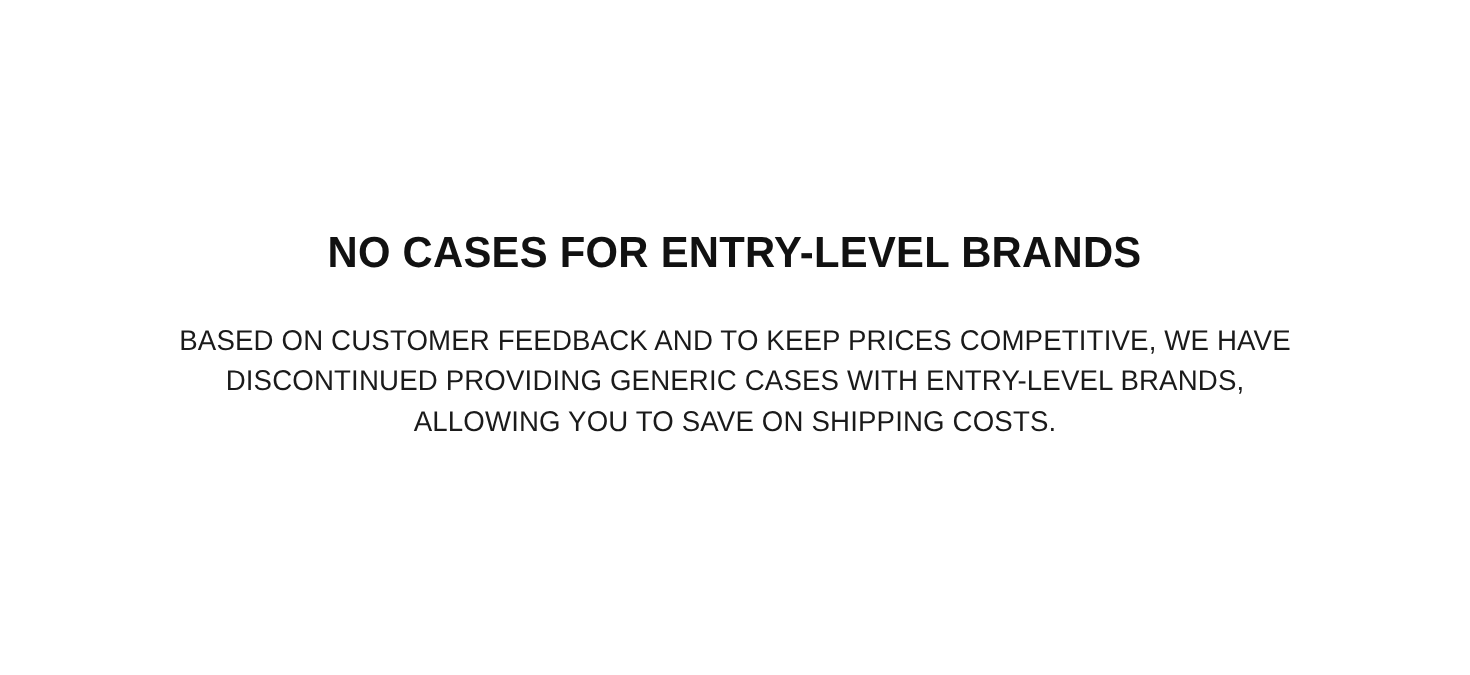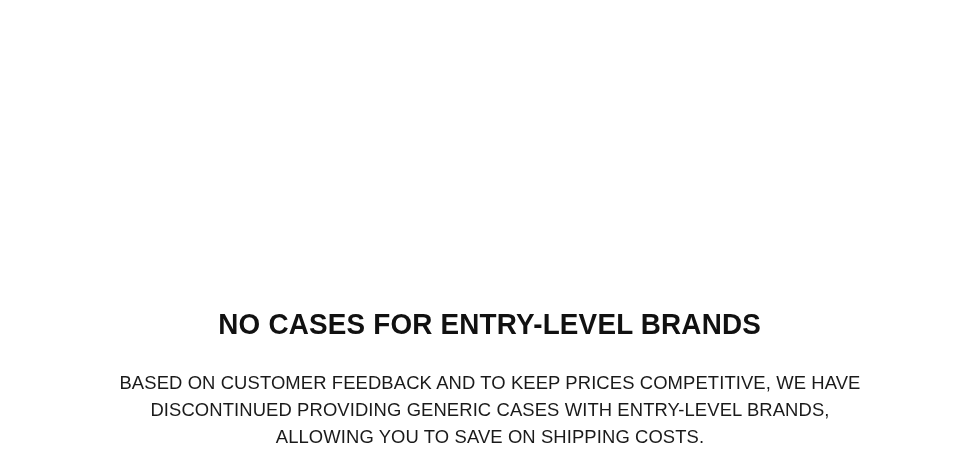--- a/index.html
+++ b/index.html
@@ -16,21 +16,21 @@
   }
 
   .promo-section {
     box-sizing: border-box;
     width: 980px;
     height: 450px;
     background: #ffffff;
     display: flex;
     flex-direction: column;
     align-items: center;
-    justify-content: flex-end;
+    justify-content: flex-start;
     padding-top: 152px;
   }
 
   .promo-heading {
     margin: 0;
     padding: 0;
     font-family: "Liberation Sans", sans-serif;
     font-size: 29px;
     font-weight: 700;
     line-height: 34px;

